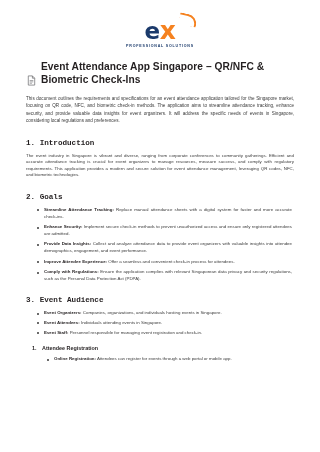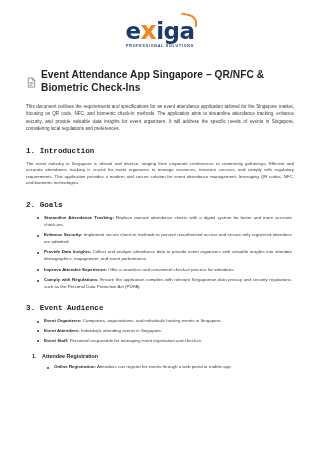--- a/index.html
+++ b/index.html
@@ -67,22 +67,22 @@
     font-size: 3.6px;
     color: #1b3a6b;
     letter-spacing: 0.8px;
     margin-top: 1px;
     text-transform: uppercase;
     font-weight: bold;
   }
   
   .title-row {
     display: flex;
-    align-items: center;
-    margin-top: 10px;
+    align-items: flex-end;
+    margin-top: 2px;
   }
   .title-icon {
     width: 11px;
     height: 11px;
     flex: 0 0 11px;
     margin-right: 4px;
     margin-top: 2px;
   }
   h1.doc-title {
     margin: 0;
@@ -162,21 +162,20 @@
 </head>
 <body>
 
 <div class="page">
 
   <div class="logo-wrap">
     <div class="logo">
       <div class="logo-main">
         <span class="logo-e">e</span>
           <span class="logo-x">x</span>
-          <span class="logo-iga">iga</span>
         <span class="logo-swoosh"></span>
       </div>
       <div class="logo-tag">Professional Solutions</div>
     </div>
   </div>
 
   <div class="title-row">
     <svg class="title-icon" viewBox="0 0 24 24">
       <path d="M5 2h9l5 5v15H5z" fill="none" stroke="#6d6e71" stroke-width="1.6"></path>
       <path d="M14 2v5h5" fill="none" stroke="#6d6e71" stroke-width="1.6"></path>

